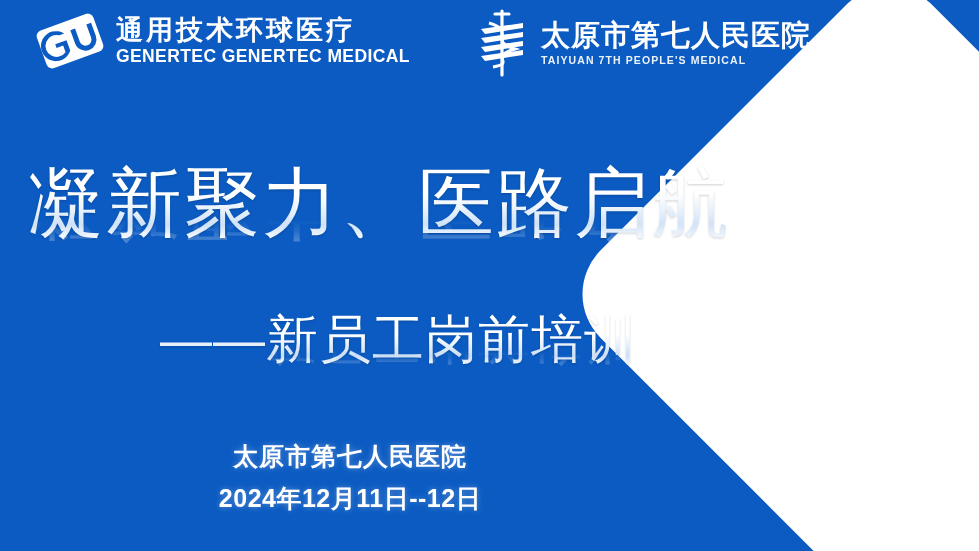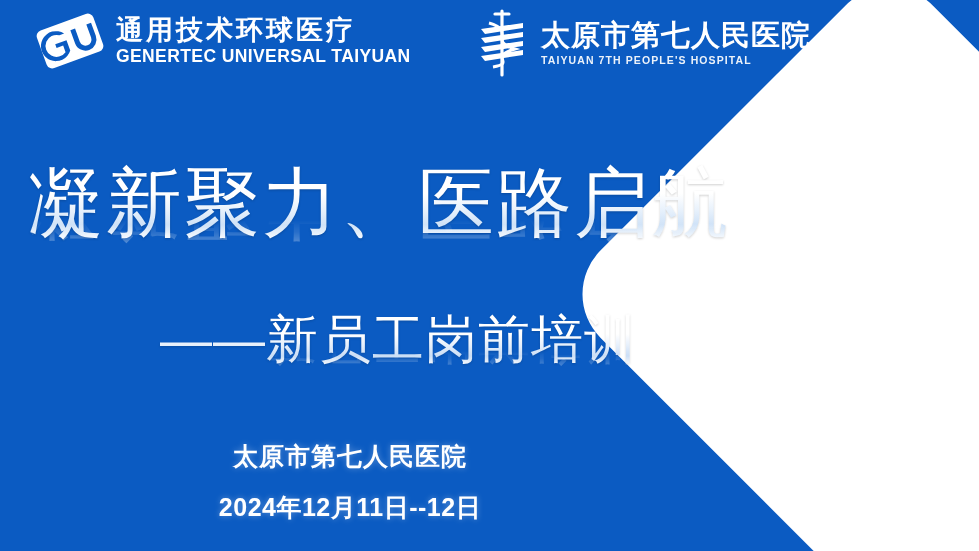--- a/index.html
+++ b/index.html
@@ -199,21 +199,21 @@
     letter-spacing: 1px;
     line-height: 1.5;
     text-shadow: 0 0 6px rgba(255,255,255,0.35);
   }
   .footer-date {
     color: #ffffff;
     font-size: 25px;
     font-weight: bold;
     letter-spacing: 0.5px;
     line-height: 1.5;
-    margin-top: 13px;
+    margin-top: 4px;
     text-shadow: 0 0 6px rgba(255,255,255,0.35);
   }
 </style>
 </head>
 <body>
 
 <div id="slide">
 
   <div class="deco-layer">
     <div class="deco-shape deco-big"></div>
@@ -227,21 +227,21 @@
         <g transform="translate(36,28) rotate(-20)">
           <rect x="-30" y="-20" width="60" height="40" rx="6" ry="6" fill="#ffffff"></rect>
         </g>
         <g transform="translate(36,28) rotate(-20)" fill="#0b5bc2">
           <path d="M -8 -9 A 11 11 0 1 0 -8 9 L -8 2 L -15 2 L -15 -2 L -3 -2 L -3 9 A 15 15 0 1 1 -3 -9 Z"></path>
           <path d="M 4 -10 L 9 -10 L 9 4 A 6 6 0 0 0 21 4 L 21 -10 L 26 -10 L 26 4 A 11 11 0 0 1 4 4 Z"></path>
         </g>
       </svg>
       <div class="logo-text">
         <div class="logo-cn">通用技术环球医疗</div>
-        <div class="logo-en">GENERTEC UNIVERSAL TAIYUAN</div>
+        <div class="logo-en">GENERTEC GENERTEC MEDICAL</div>
       </div>
     </div>
 
     <div class="logo-group logo-hospital">
       <svg class="hospital-mark" viewBox="0 0 62 72">
         <g stroke="#ffffff" fill="none" stroke-width="3.2" stroke-linecap="round">
           <line x1="31" y1="4" x2="31" y2="68"></line>
           <line x1="24" y1="7" x2="38" y2="7"></line>
         </g>
         <g fill="#ffffff">
@@ -249,21 +249,21 @@
           <path d="M10 31 L52 25 L52 30 L14 36 Z"></path>
           <path d="M10 40 L52 34 L52 39 L14 45 Z"></path>
           <path d="M10 49 L52 43 L52 48 L14 54 Z"></path>
         </g>
         <g stroke="#ffffff" fill="none" stroke-width="3">
           <path d="M18 16 C 46 24, 16 34, 44 42 C 16 50, 46 56, 22 60"></path>
         </g>
       </svg>
       <div class="logo-text">
         <div class="logo-cn">太原市第七人民医院</div>
-        <div class="logo-en">TAIYUAN 7TH PEOPLE'S HOSPITAL</div>
+        <div class="logo-en">TAIYUAN 7TH PEOPLE'S MEDICAL</div>
       </div>
     </div>
 
   </div>
 
   <div class="title-block">
     <div class="title-main">凝新聚力、医路启航</div>
     <div class="title-reflection" aria-hidden="true">凝新聚力、医路启航</div>
   </div>
 

